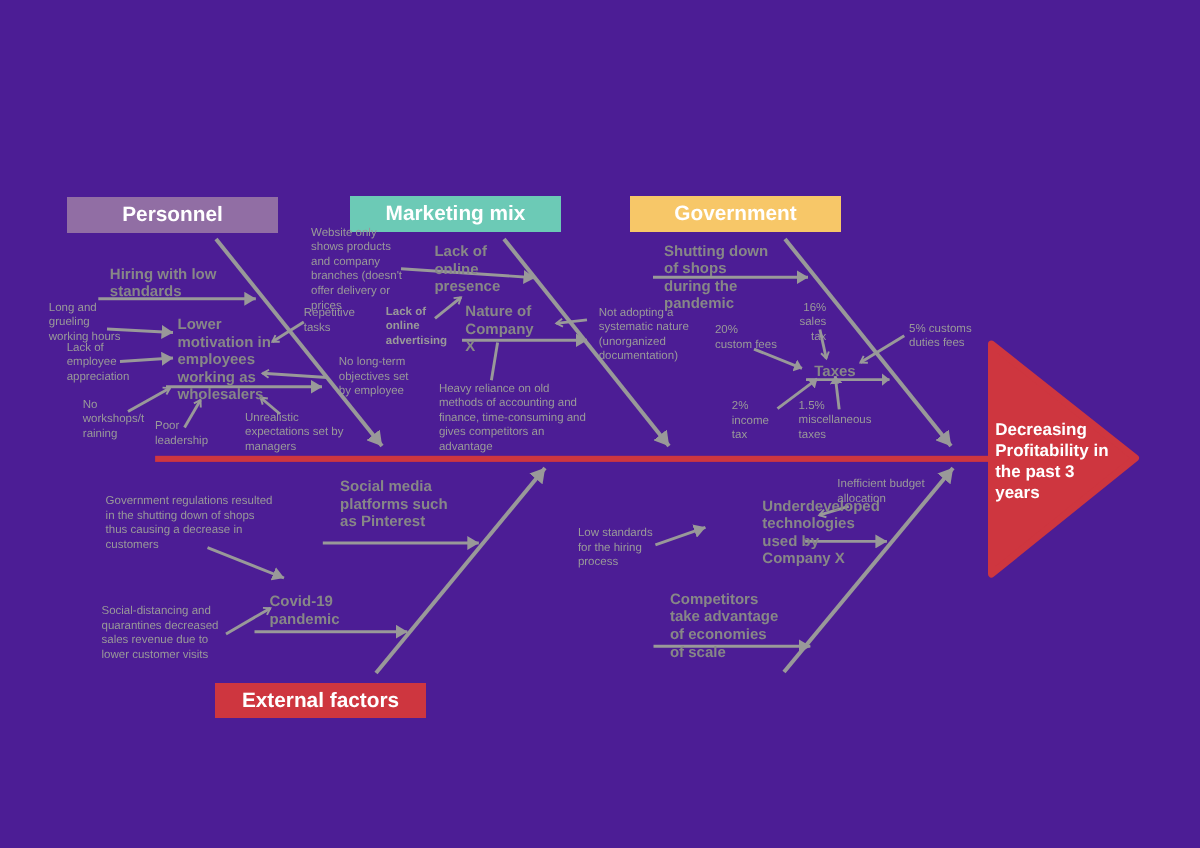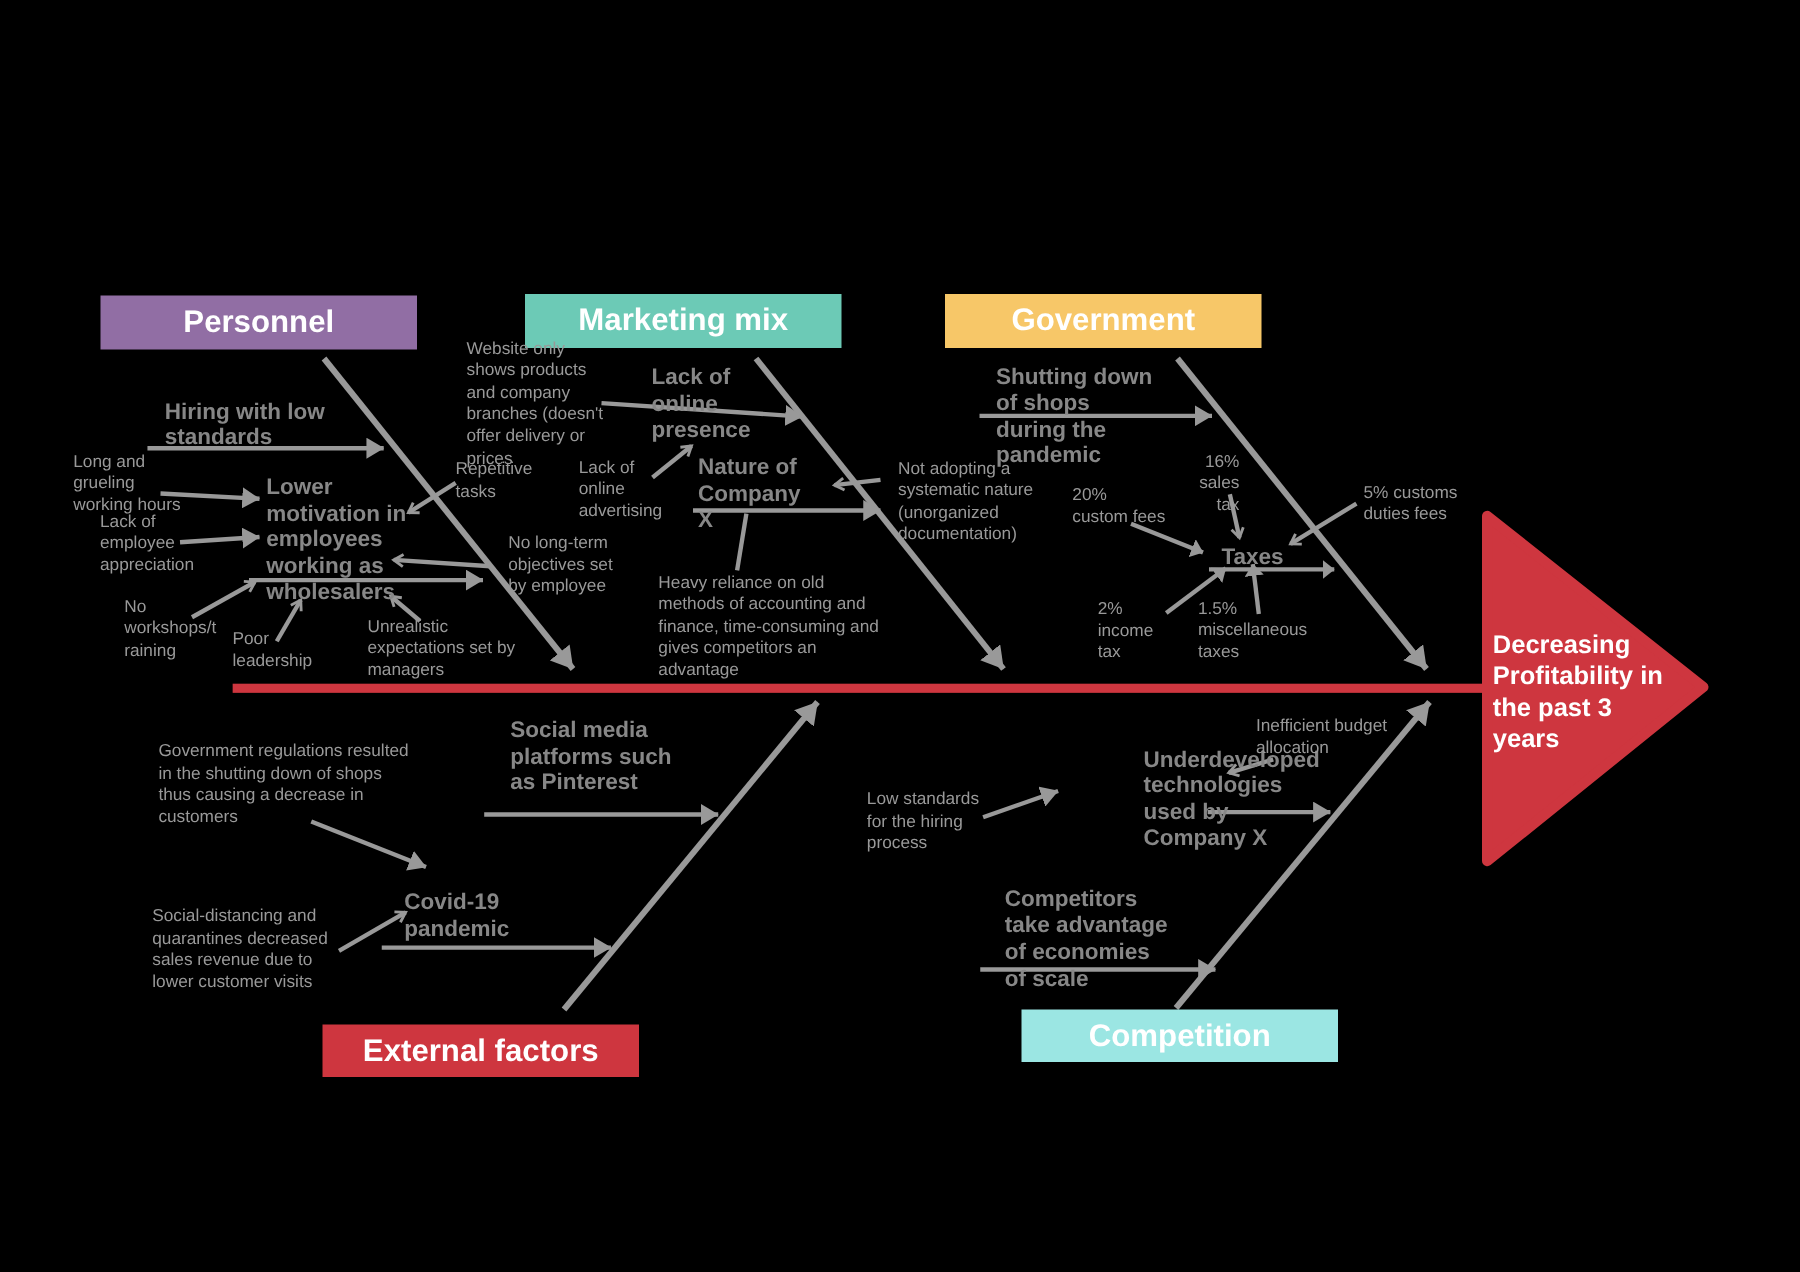--- a/index.html
+++ b/index.html
@@ -1,19 +1,19 @@
 <!DOCTYPE html>
 <html><head>
 <meta charset="utf-8">
 <title>Fishbone Diagram</title>
 <style>
   html,body{margin:0;padding:0;background:#ffffff;}
   body{width:1200px;height:848px;font-family:"Liberation Sans",sans-serif;overflow:hidden;
         -webkit-font-smoothing:antialiased;text-rendering:geometricPrecision;}
-  #stage{position:relative;width:1200px;height:848px;background:#000000;}
+  #stage{position:relative;width:1200px;height:848px;background:#4c1d95;}
   svg.lines{position:absolute;left:0;top:0;width:1200px;height:848px;}
   .cat-box{position:absolute;display:flex;align-items:center;justify-content:center;
            color:#ffffff;font-weight:bold;font-size:20.8px;letter-spacing:0px;}
   .maintxt{position:absolute;color:#878787;font-weight:bold;font-size:15px;line-height:17.6px;}
   .subtxt{position:absolute;color:#999999;font-weight:normal;font-size:11.5px;line-height:14.6px;}
   .effect{position:absolute;color:#fff;font-weight:bold;font-size:17px;line-height:21.1px;}
   .brk{overflow-wrap:anywhere;word-break:break-word;}
 </style>
 </head>
 <body>
@@ -97,39 +97,36 @@
   </div>
   <div class="cat-box" style="left:350px;top:196px;width:211px;height:36px;background:#6ccab6;">
     <span>Marketing mix</span>
   </div>
   <div class="cat-box" style="left:630px;top:196px;width:211px;height:36px;background:#f7c768;text-align:center;">
     <span>Government</span>
   </div>
   <div class="cat-box" style="left:215px;top:683px;width:211px;height:35px;background:#ce363f;">
     <span>External factors</span>
   </div>
-  <div class="cat-box" style="left:681px;top:673px;width:211px;height:35px;background:#9be6e3;">
-    <span>Competition</span>
-  </div>
 
   <div class="effect" style="left:995.2px;top:418.6px;width:128px;">Decreasing Profitability in the past 3 years</div>
 
   <div class="maintxt" style="left:109.8px;top:265.8px;width:115px;">Hiring with low standards</div>
   <div class="maintxt" style="left:177.5px;top:316px;width:100px;">Lower motivation in employees working as wholesalers</div>
   <div class="subtxt" style="left:48.8px;top:300.7px;width:78px;">Long and grueling working hours</div>
   <div class="subtxt" style="left:66.7px;top:340.5px;width:66px;">Lack of employee appreciation</div>
   <div class="subtxt brk" style="left:82.8px;top:397.9px;width:63px;">No workshops/training</div>
   <div class="subtxt" style="left:155px;top:419.1px;width:56px;">Poor leadership</div>
   <div class="subtxt" style="left:245px;top:410.6px;width:105px;">Unrealistic expectations set by managers</div>
   <div class="subtxt" style="left:303.7px;top:306.3px;width:55px;">Repetitive tasks</div>
   <div class="subtxt" style="left:338.8px;top:355px;width:80px;">No long-term objectives set by employee</div>
 
   <div class="subtxt" style="left:311px;top:225.7px;width:95px;">Website only shows products and company branches (doesn't offer delivery or prices</div>
   <div class="maintxt" style="left:434.4px;top:243px;width:66px;">Lack of online presence</div>
-  <div class="subtxt" style="left:385.8px;top:304.8px;width:58px;">Lack of online advertising</div>
+  <div class="subtxt" style="left:385.8px;top:304.8px;width:58px;font-weight:bold;">Lack of online advertising</div>
   <div class="maintxt" style="left:465.3px;top:303.1px;width:82px;">Nature of Company X</div>
   <div class="subtxt" style="left:438.9px;top:381.7px;width:150px;">Heavy reliance on old methods of accounting and finance, time-consuming and gives competitors an advantage</div>
   <div class="subtxt" style="left:598.7px;top:305.7px;width:95px;">Not adopting a systematic nature (unorganized documentation)</div>
 
   <div class="maintxt" style="left:664px;top:242.7px;width:112px;">Shutting down of shops during the pandemic</div>
   <div class="subtxt" style="left:714.9px;top:323.2px;width:62px;">20% custom fees</div>
   <div class="subtxt" style="left:796.3px;top:300.6px;width:30px;text-align:right;">16% sales tax</div>
   <div class="subtxt" style="left:909px;top:321.8px;width:70px;">5% customs duties fees</div>
   <div class="maintxt" style="left:814.3px;top:362.5px;width:45px;">Taxes</div>
   <div class="subtxt" style="left:731.8px;top:399px;width:40px;">2% income tax</div>

